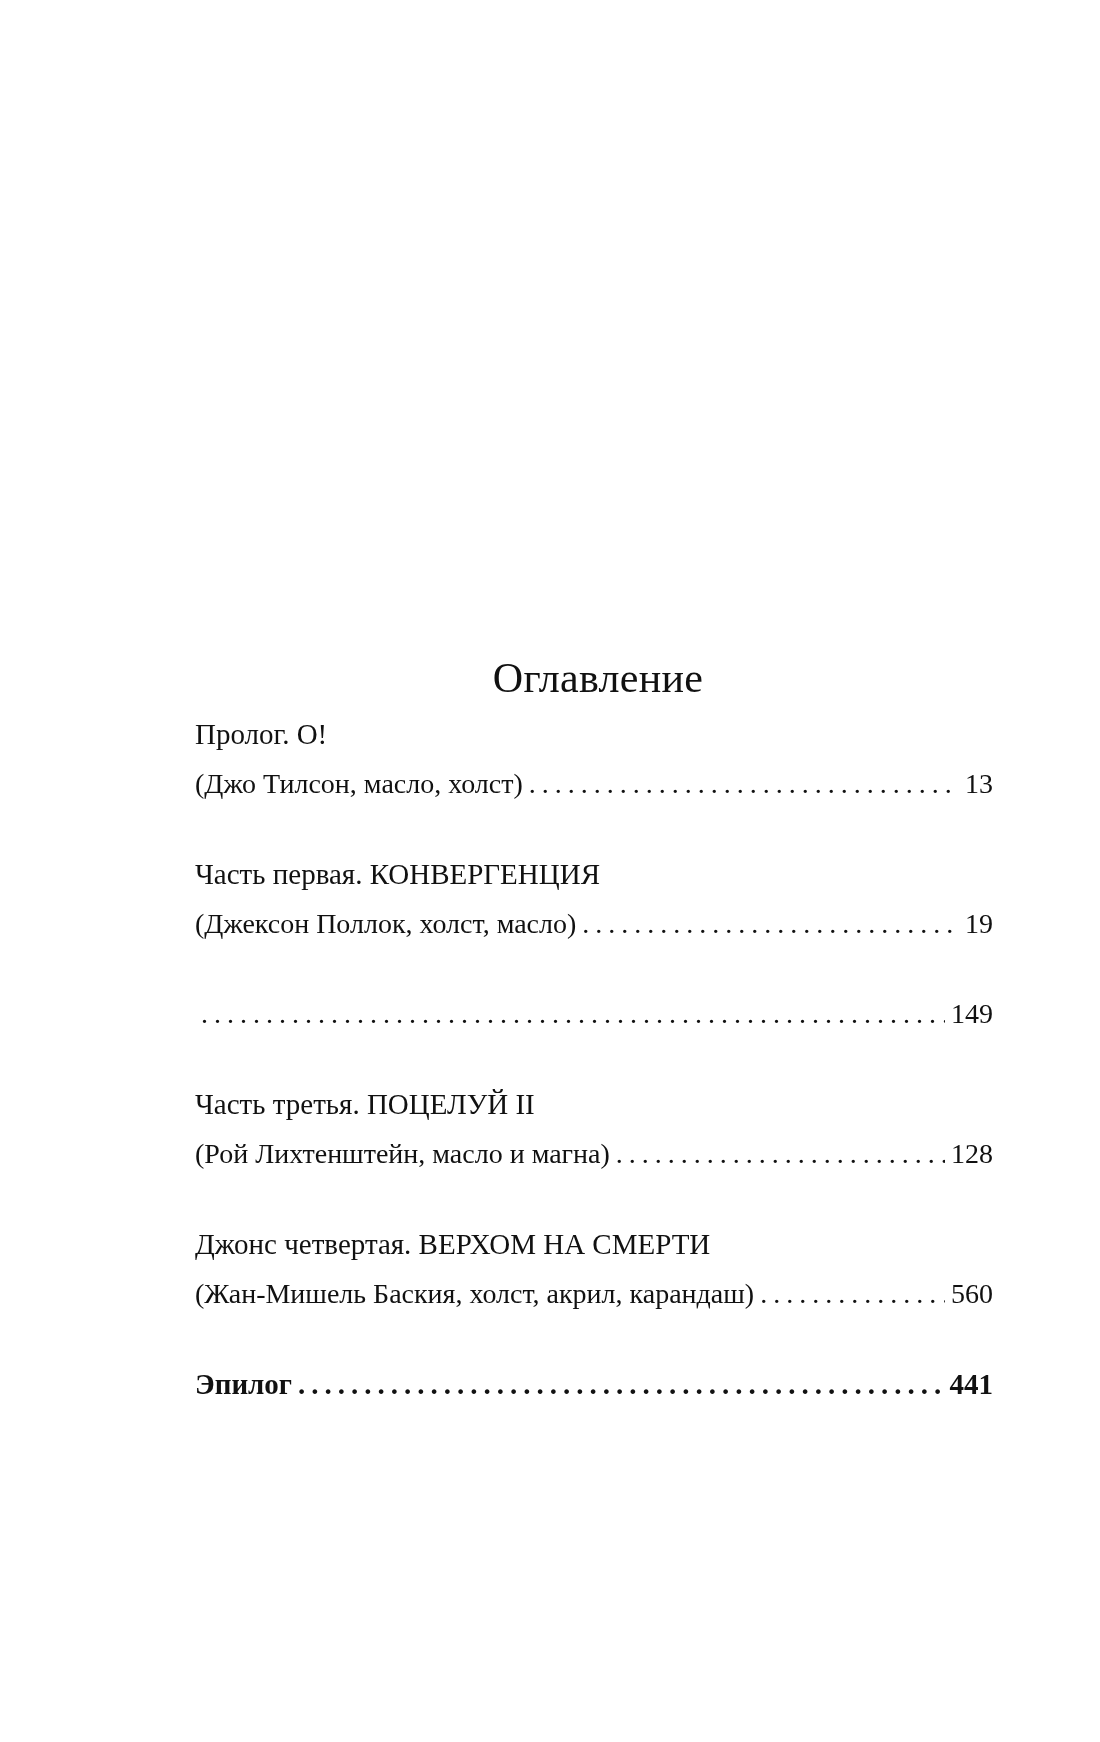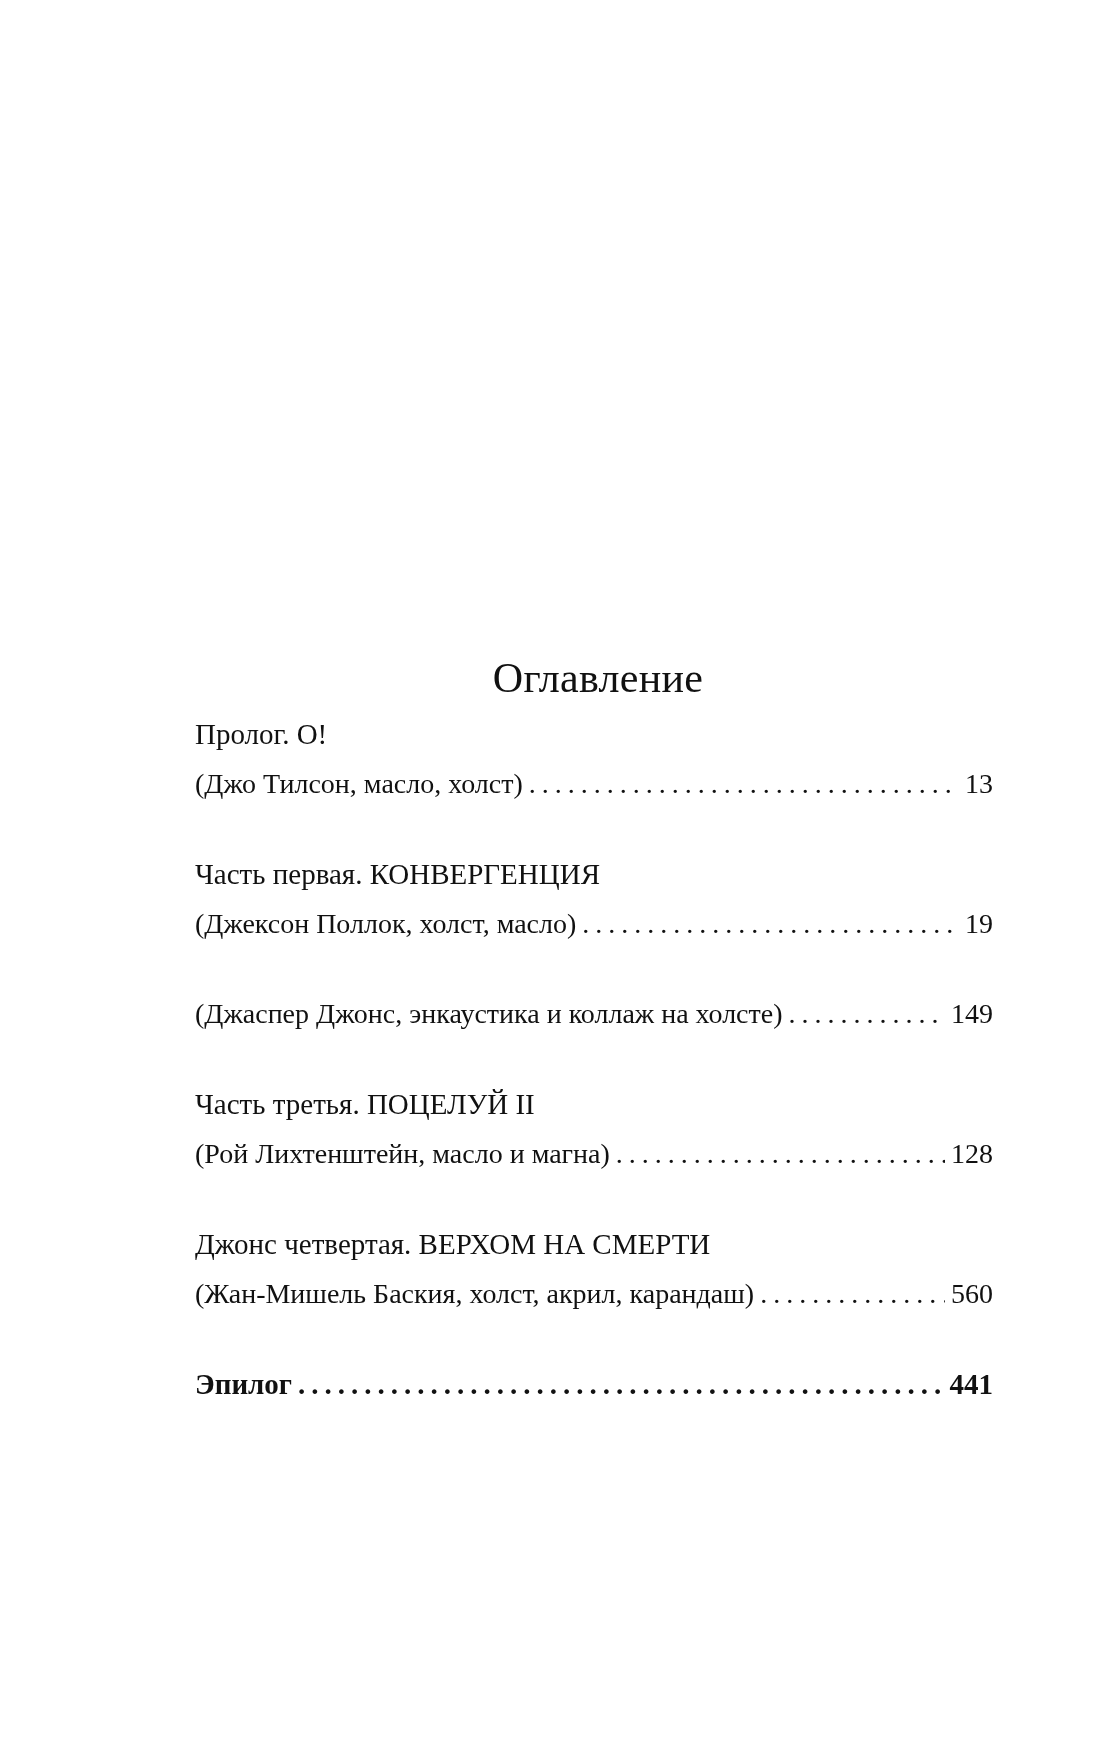--- a/index.html
+++ b/index.html
@@ -32,21 +32,20 @@
   <div class="entry">
     <div class="line">Часть первая. КОНВЕРГЕНЦИЯ</div>
     <div class="sub">
       <span class="txt">(Джексон Поллок, холст, масло)</span>
       <span class="dots">................................................................................................................</span>
       <span class="page">19</span>
     </div>
   </div>
   <div class="entry">
     <div class="sub">
-      <span class="txt">(Джаспер Джонс, энкаустика и коллаж на холсте)</span>
       <span class="dots">................................................................................................................</span>
       <span class="page">149</span>
     </div>
   </div>
   <div class="entry">
     <div class="line">Часть третья. ПОЦЕЛУЙ II</div>
     <div class="sub">
       <span class="txt">(Рой Лихтенштейн, масло и магна)</span>
       <span class="dots">................................................................................................................</span>
       <span class="page">128</span>

